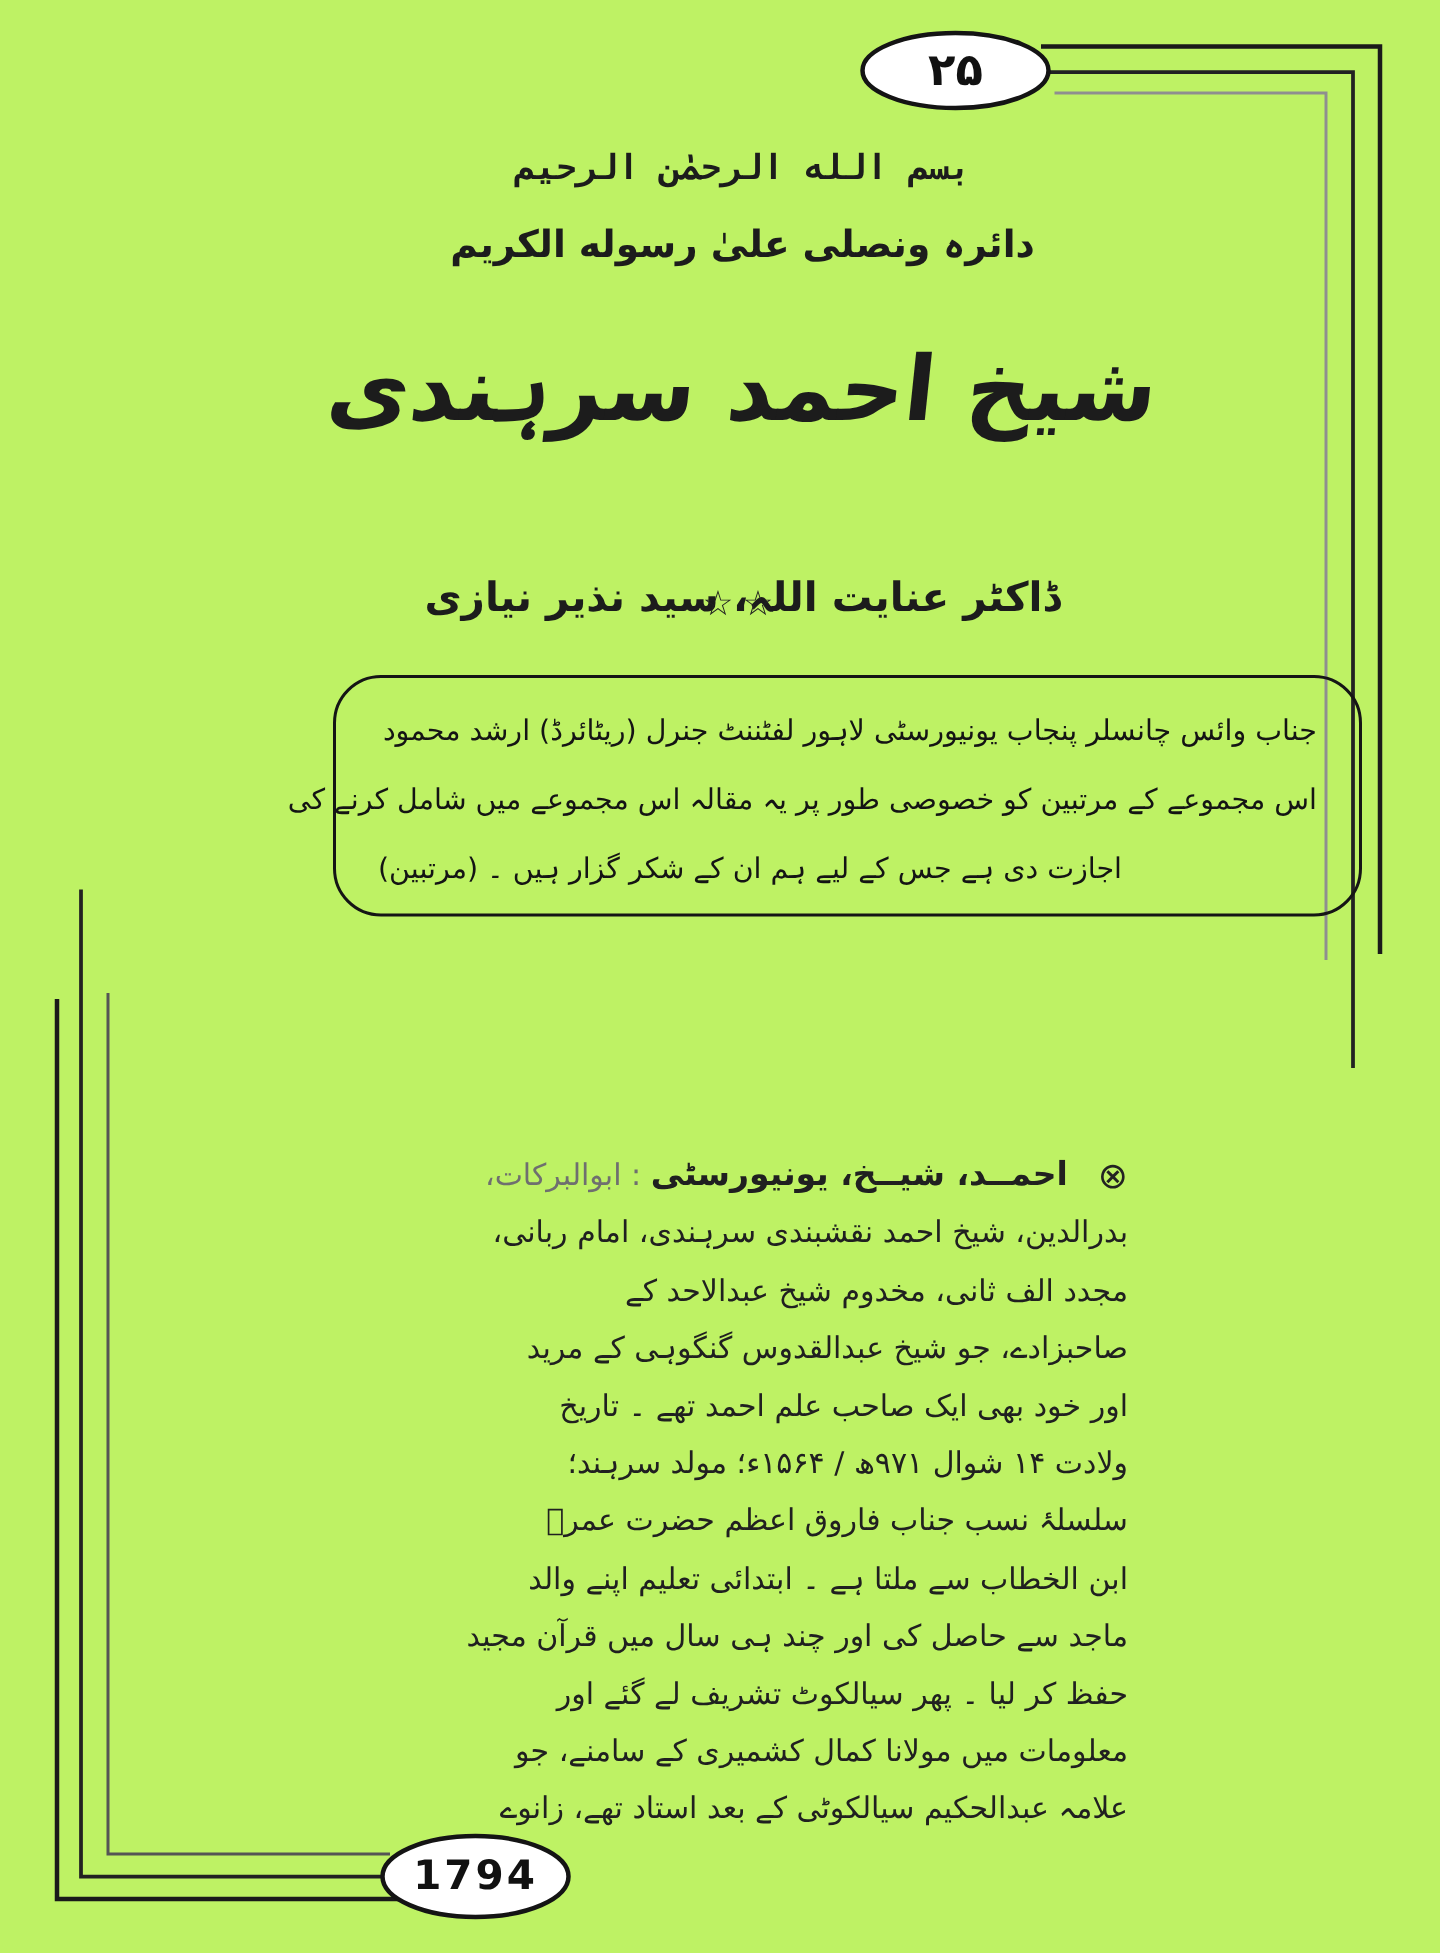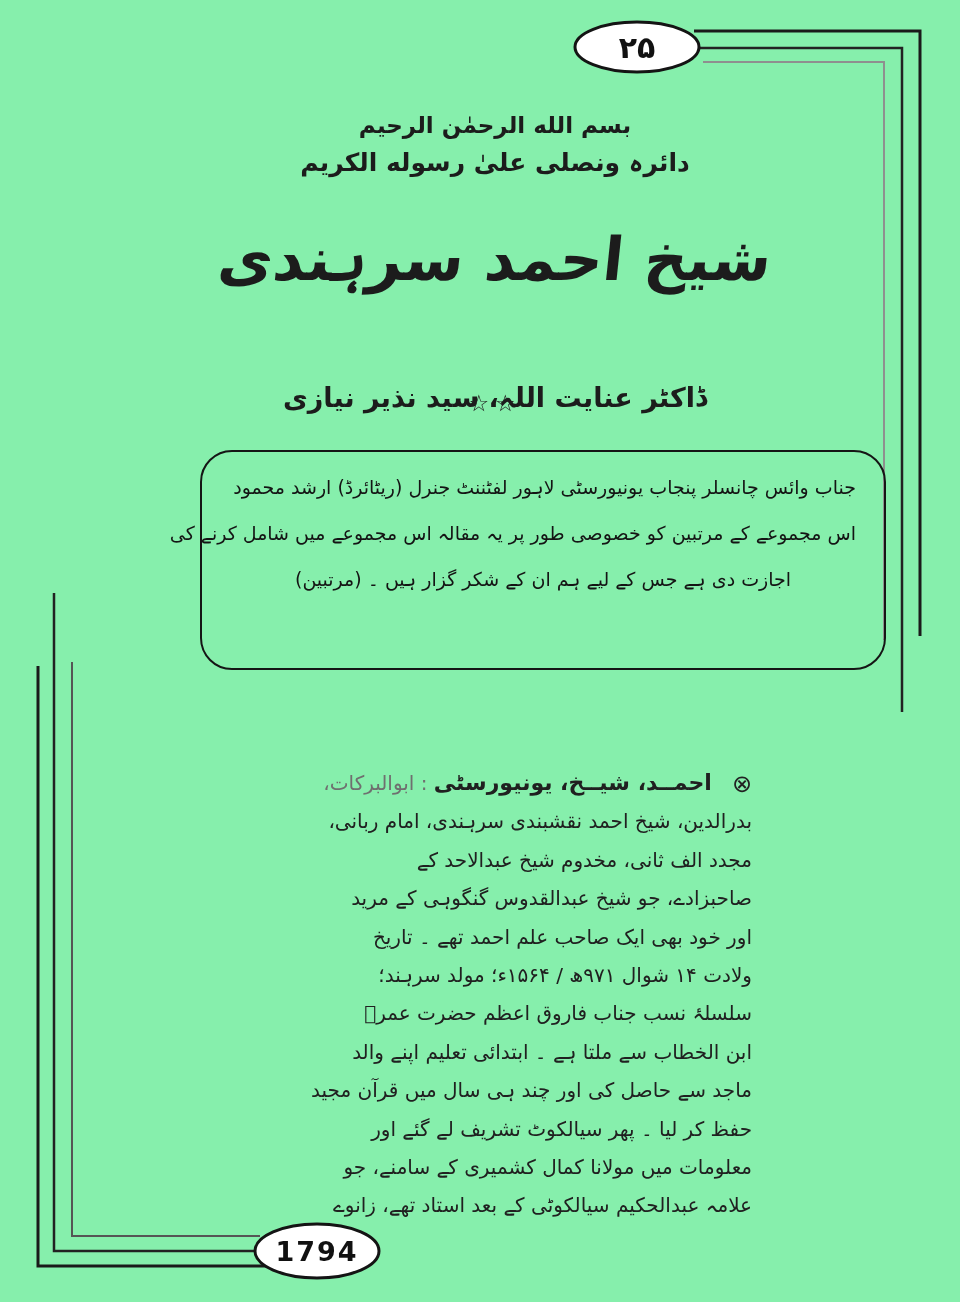--- a/index.html
+++ b/index.html
@@ -1,53 +1,53 @@
 <!DOCTYPE html>
 <html lang="ur" dir="rtl"><head>
 <meta charset="utf-8">
 <style>
   html,body{margin:0;padding:0;background:#e8e8e8;}
   .page{
     position:relative;
     width:960px;height:1302px;
     margin:0 auto;
-    background:#86efac;
+    background:#bef264;
     overflow:hidden;
     font-family:"DejaVu Sans",sans-serif;
     color:#1c1c1c;
     direction:rtl;
   }
   svg.frame{position:absolute;inset:0;pointer-events:none;}
   .urdu{direction:rtl;font-family:"DejaVu Sans",sans-serif;}
   .pgnum{
     position:absolute;transform:translate(-50%,-50%);
     font-weight:bold;color:#111;white-space:nowrap;
   }
   .pgnum.top{left:637px;top:47px;font-size:30px;}
   .pgnum.bottom{left:317px;top:1251px;font-size:27px;letter-spacing:2px;}
   .centercol{
     position:absolute;left:160px;width:670px;
     text-align:center;white-space:nowrap;
   }
-  .basmala{top:112px;font-size:23px;font-weight:bold;}
+  .basmala{top:98px;font-size:23px;font-weight:bold;font-family:Liberation Mono, monospace;}
   .hamd{top:148px;font-size:25px;font-weight:bold;}
   .main-title{
     top:224px;font-size:60px;font-weight:bold;
     transform:skewX(-6deg);letter-spacing:1px;
   }
   .authors{top:346px;font-size:27px;font-weight:bold;margin-top:36px;}
   .stars{top:390px;font-size:23px;letter-spacing:6px;color:#222;}
   .note-box{
-    position:absolute;left:200px;top:450px;width:686px;height:220px;
+    position:absolute;left:222px;top:450px;width:686px;height:161px;
     border:2.5px solid #151515;border-radius:32px;
     box-sizing:border-box;padding:12px 28px 0 28px;
     font-size:19px;line-height:46px;
     text-align:right;white-space:nowrap;color:#141414;
   }
-  .note-box .ln4{text-align:center;}
+  .note-box .ln4{text-align:left;}
   .entry{
     position:absolute;left:186px;top:764px;width:566px;
     font-size:20px;line-height:38.4px;
     text-align:right;color:#202020;
   }
   .entry .line{white-space:nowrap;height:38.4px;}
   .entry .marker{
     font-size:24px;vertical-align:-2px;
     margin-inline-end:20px;color:#222;
   }

